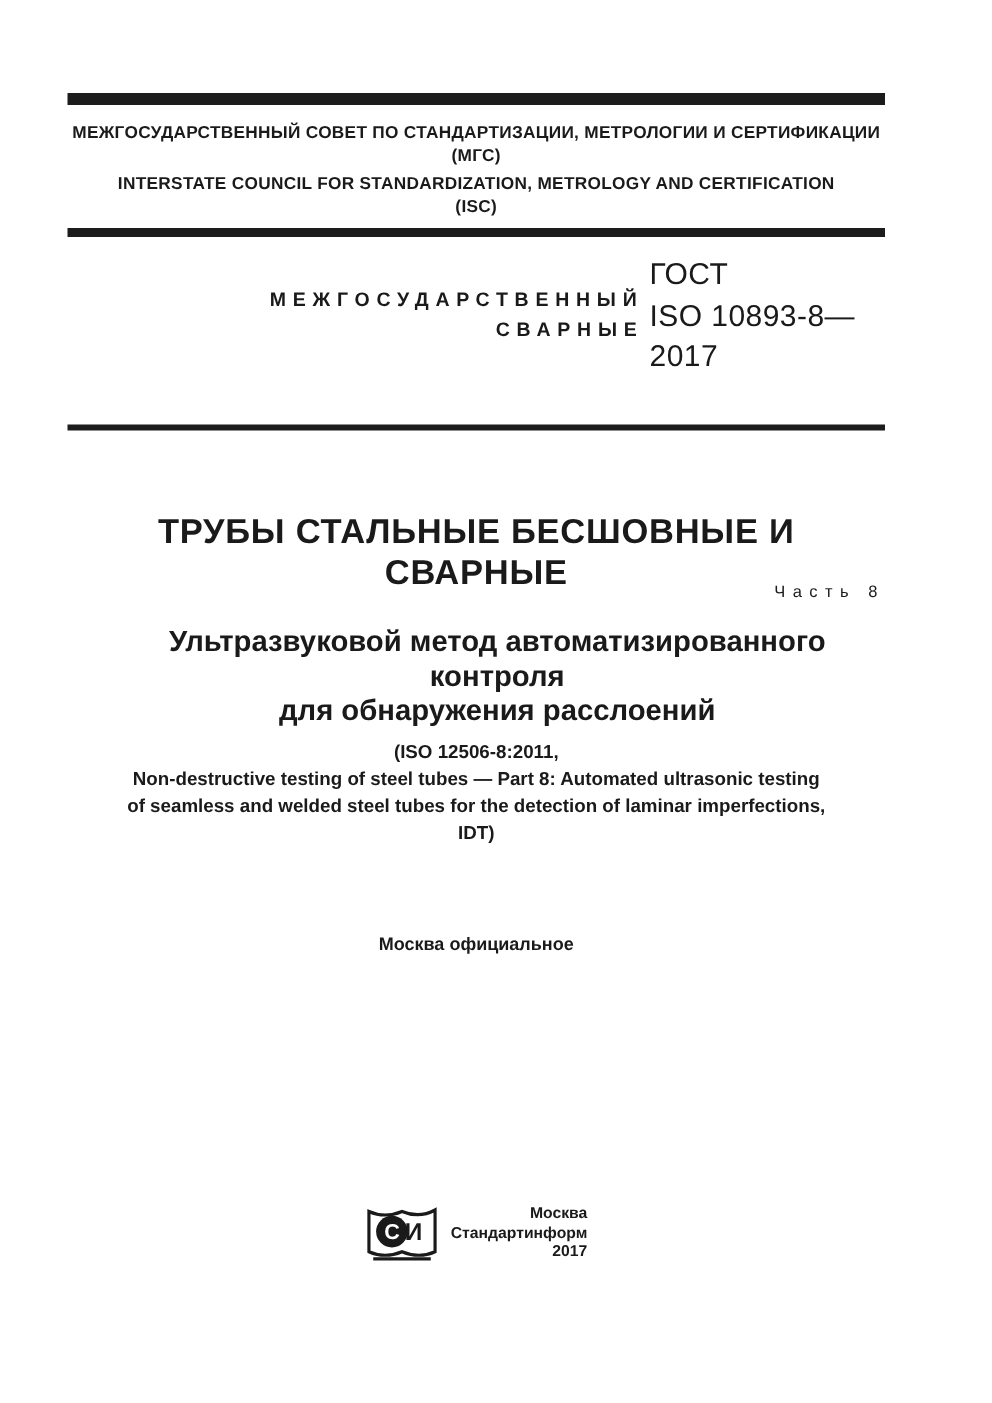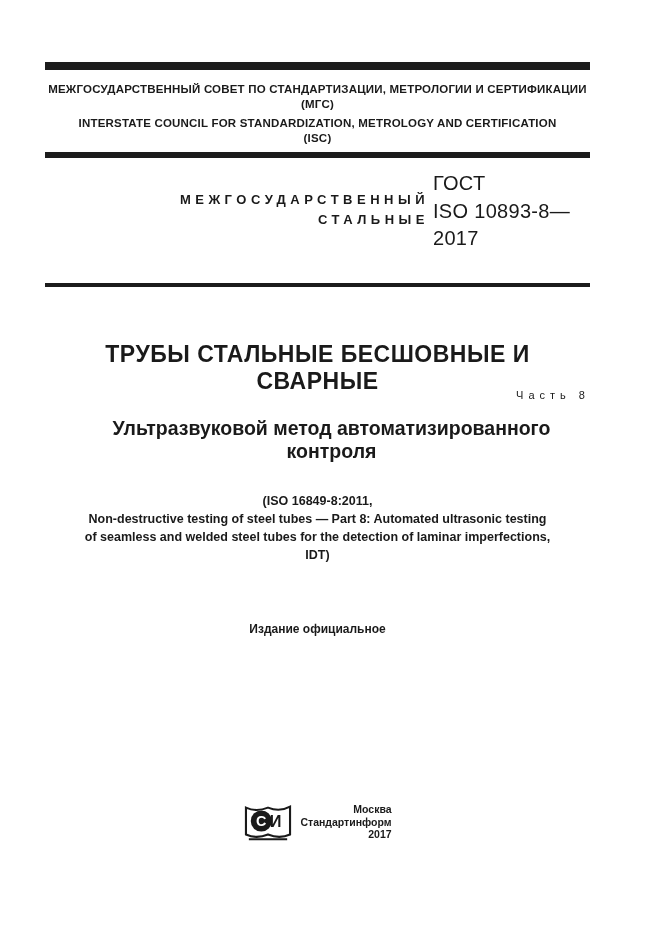--- a/index.html
+++ b/index.html
@@ -66,47 +66,48 @@
     <p>
       <span>INTERSTATE COUNCIL FOR STANDARDIZATION, METROLOGY AND CERTIFICATION</span><br>
       <span>(ISC)</span>
     </p>
   </div>
 
   <div class="abs content-x rule rule-mid"></div>
 
   <div class="abs std-type">
     <span>МЕЖГОСУДАРСТВЕННЫЙ</span><br>
-    <span>СТАЛЬНЫЕ</span>
+    <span>СВАРНЫЕ</span>
   </div>
 
   <div class="abs std-code">
     <span>ГОСТ</span><br>
     <span>ISO 10893-8—</span><br>
     <span>2017</span>
   </div>
 
   <div class="abs content-x rule rule-low"></div>
 
   <h1 class="abs content-x doc-title">ТРУБЫ СТАЛЬНЫЕ БЕСШОВНЫЕ И СВАРНЫЕ</h1>
 
   <div class="abs content-x part-label">Часть 8</div>
 
   <div class="abs content-x doc-subtitle">
     <span>Ультразвуковой метод автоматизированного контроля</span>
+    <span>для обнаружения расслоений</span>
   </div>
 
   <div class="abs content-x iso-ref">
-    <span>(ISO 16849-8:2011,</span>
+    <span>(ISO 12506-8:2011,</span>
     <span>Non-destructive testing of steel tubes — Part 8: Automated ultrasonic testing</span>
     <span>of seamless and welded steel tubes for the detection of laminar imperfections,</span>
     <span>IDT)</span>
   </div>
 
-  <div class="abs content-x edition">Издание официальное</div>
+  <div class="abs content-x edition">Москва официальное</div>
 
   <div class="abs content-x imprint">
     <span class="logo-box">
       <svg width="50" height="46" viewBox="0 0 52 48" aria-hidden="true">
         <path d="M3 9 Q14 14 26 9 Q38 14 49 8 L49 37 Q38 42 26 37 Q14 42 3 37 Z" fill="#ffffff" stroke="#1a1a1a" stroke-width="2.2"></path>
         <path d="M6 42 L46 42" stroke="#1a1a1a" stroke-width="2.2"></path>
         <circle cx="19" cy="23" r="11" fill="#1a1a1a"></circle>
         <text x="19" y="28.5" text-anchor="middle" font-family="Liberation Sans, sans-serif" font-size="15" font-weight="bold" fill="#ffffff">С</text>
         <text x="34" y="29" text-anchor="middle" font-family="Liberation Sans, sans-serif" font-size="17" font-weight="bold" fill="#1a1a1a">И</text>
       </svg>

